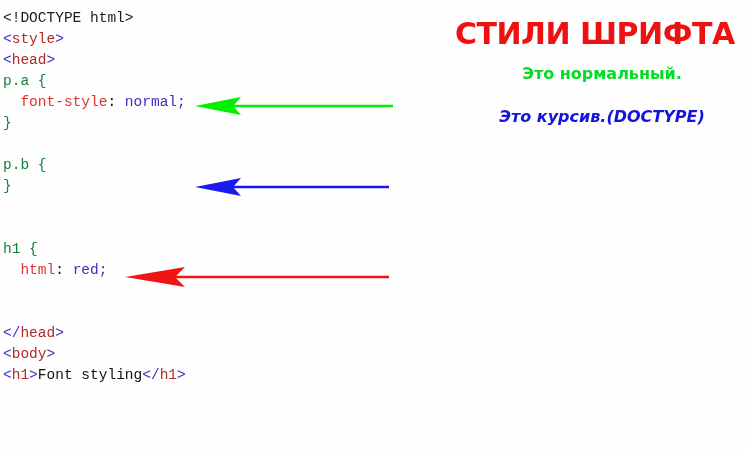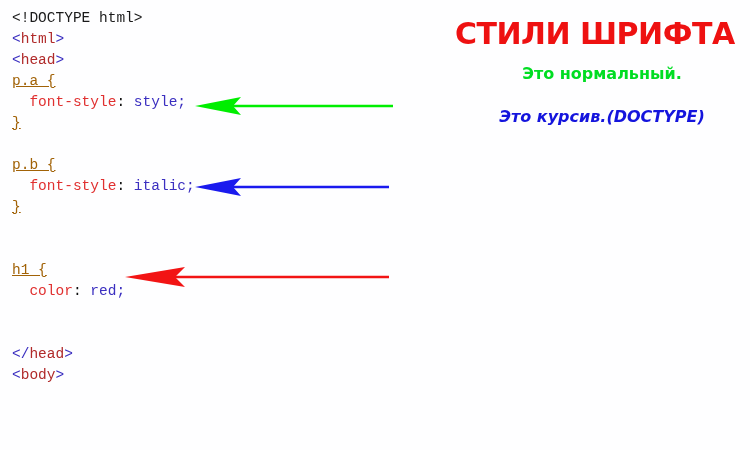--- a/index.html
+++ b/index.html
@@ -21,38 +21,38 @@
     box-sizing: border-box;
   }
 
   
   .code-panel {
     position: absolute;
     left: 0;
     top: 0;
     width: 440px;
     height: 450px;
-    padding: 8px 0 0 12px;
+    padding: 8px 0 0 3px;
     box-sizing: border-box;
   }
   .code-line {
     font-family: "Liberation Mono", "DejaVu Sans Mono", monospace;
     font-size: 14.5px;
     line-height: 21px;
     height: 21px;
     white-space: pre;
     letter-spacing: 0px;
     color: #101010;
   }
   .code-line.blank { color: transparent; }
 
   
   .t-punct   { color: #3b2fc0; }   
   .t-tag     { color: #b02a2a; }   
-  .t-sel     { color: #a16207; text-decoration: underline; }   
+  .t-sel     { color: #15803d; }   
   .t-prop    { color: #e03030; }   
   .t-val     { color: #3b2fc0; }   
   .t-plain   { color: #101010; }
   .t-doctype { color: #1a1a1a; }
 
   
   .arrow {
     position: absolute;
     height: 24px;
     pointer-events: none;
@@ -104,54 +104,54 @@
 </style>
 </head>
 <body>
 
 <div id="screen">
 
   <div class="code-panel">
 
     <div class="code-line"><span class="t-doctype">&lt;!DOCTYPE html&gt;</span></div>
 
-    <div class="code-line"><span class="t-punct">&lt;</span><span class="t-tag">html</span><span class="t-punct">&gt;</span></div>
+    <div class="code-line"><span class="t-punct">&lt;</span><span class="t-tag">style</span><span class="t-punct">&gt;</span></div>
 
     <div class="code-line"><span class="t-punct">&lt;</span><span class="t-tag">head</span><span class="t-punct">&gt;</span></div>
 
 
     <div class="code-line"><span class="t-sel">p.a {</span></div>
 
-    <div class="code-line"><span class="t-plain">  </span><span class="t-prop">font-style</span><span class="t-plain">: </span><span class="t-val">style;</span></div>
+    <div class="code-line"><span class="t-plain">  </span><span class="t-prop">font-style</span><span class="t-plain">: </span><span class="t-val">normal;</span></div>
 
     <div class="code-line"><span class="t-sel">}</span></div>
 
     <div class="code-line blank">&nbsp;</div>
 
     <div class="code-line"><span class="t-sel">p.b {</span></div>
 
-    <div class="code-line"><span class="t-plain">  </span><span class="t-prop">font-style</span><span class="t-plain">: </span><span class="t-val">italic;</span></div>
 
     <div class="code-line"><span class="t-sel">}</span></div>
 
     <div class="code-line blank">&nbsp;</div>
     <div class="code-line blank">&nbsp;</div>
 
     <div class="code-line"><span class="t-sel">h1 {</span></div>
 
-    <div class="code-line"><span class="t-plain">  </span><span class="t-prop">color</span><span class="t-plain">: </span><span class="t-val">red;</span></div>
+    <div class="code-line"><span class="t-plain">  </span><span class="t-prop">html</span><span class="t-plain">: </span><span class="t-val">red;</span></div>
 
     <div class="code-line blank">&nbsp;</div>
     <div class="code-line blank">&nbsp;</div>
 
 
     <div class="code-line"><span class="t-punct">&lt;/</span><span class="t-tag">head</span><span class="t-punct">&gt;</span></div>
 
     <div class="code-line"><span class="t-punct">&lt;</span><span class="t-tag">body</span><span class="t-punct">&gt;</span></div>
 
+    <div class="code-line"><span class="t-punct">&lt;</span><span class="t-tag">h1</span><span class="t-punct">&gt;</span><span class="t-plain">Font styling</span><span class="t-punct">&lt;/</span><span class="t-tag">h1</span><span class="t-punct">&gt;</span></div>
 
     <div class="code-line blank">&nbsp;</div>
 
   </div>
 
   <div class="arrow" style="left:193px; top:94px; width:200px;">
     <svg width="200" height="24" viewBox="0 0 200 24" aria-hidden="true">
       <line x1="40" y1="12" x2="200" y2="12" stroke="#00ee00" stroke-width="2.6"></line>
       <path d="M 2 12 L 48 3 L 40 12 L 48 21 Z" fill="#00ee00"></path>
     </svg>

